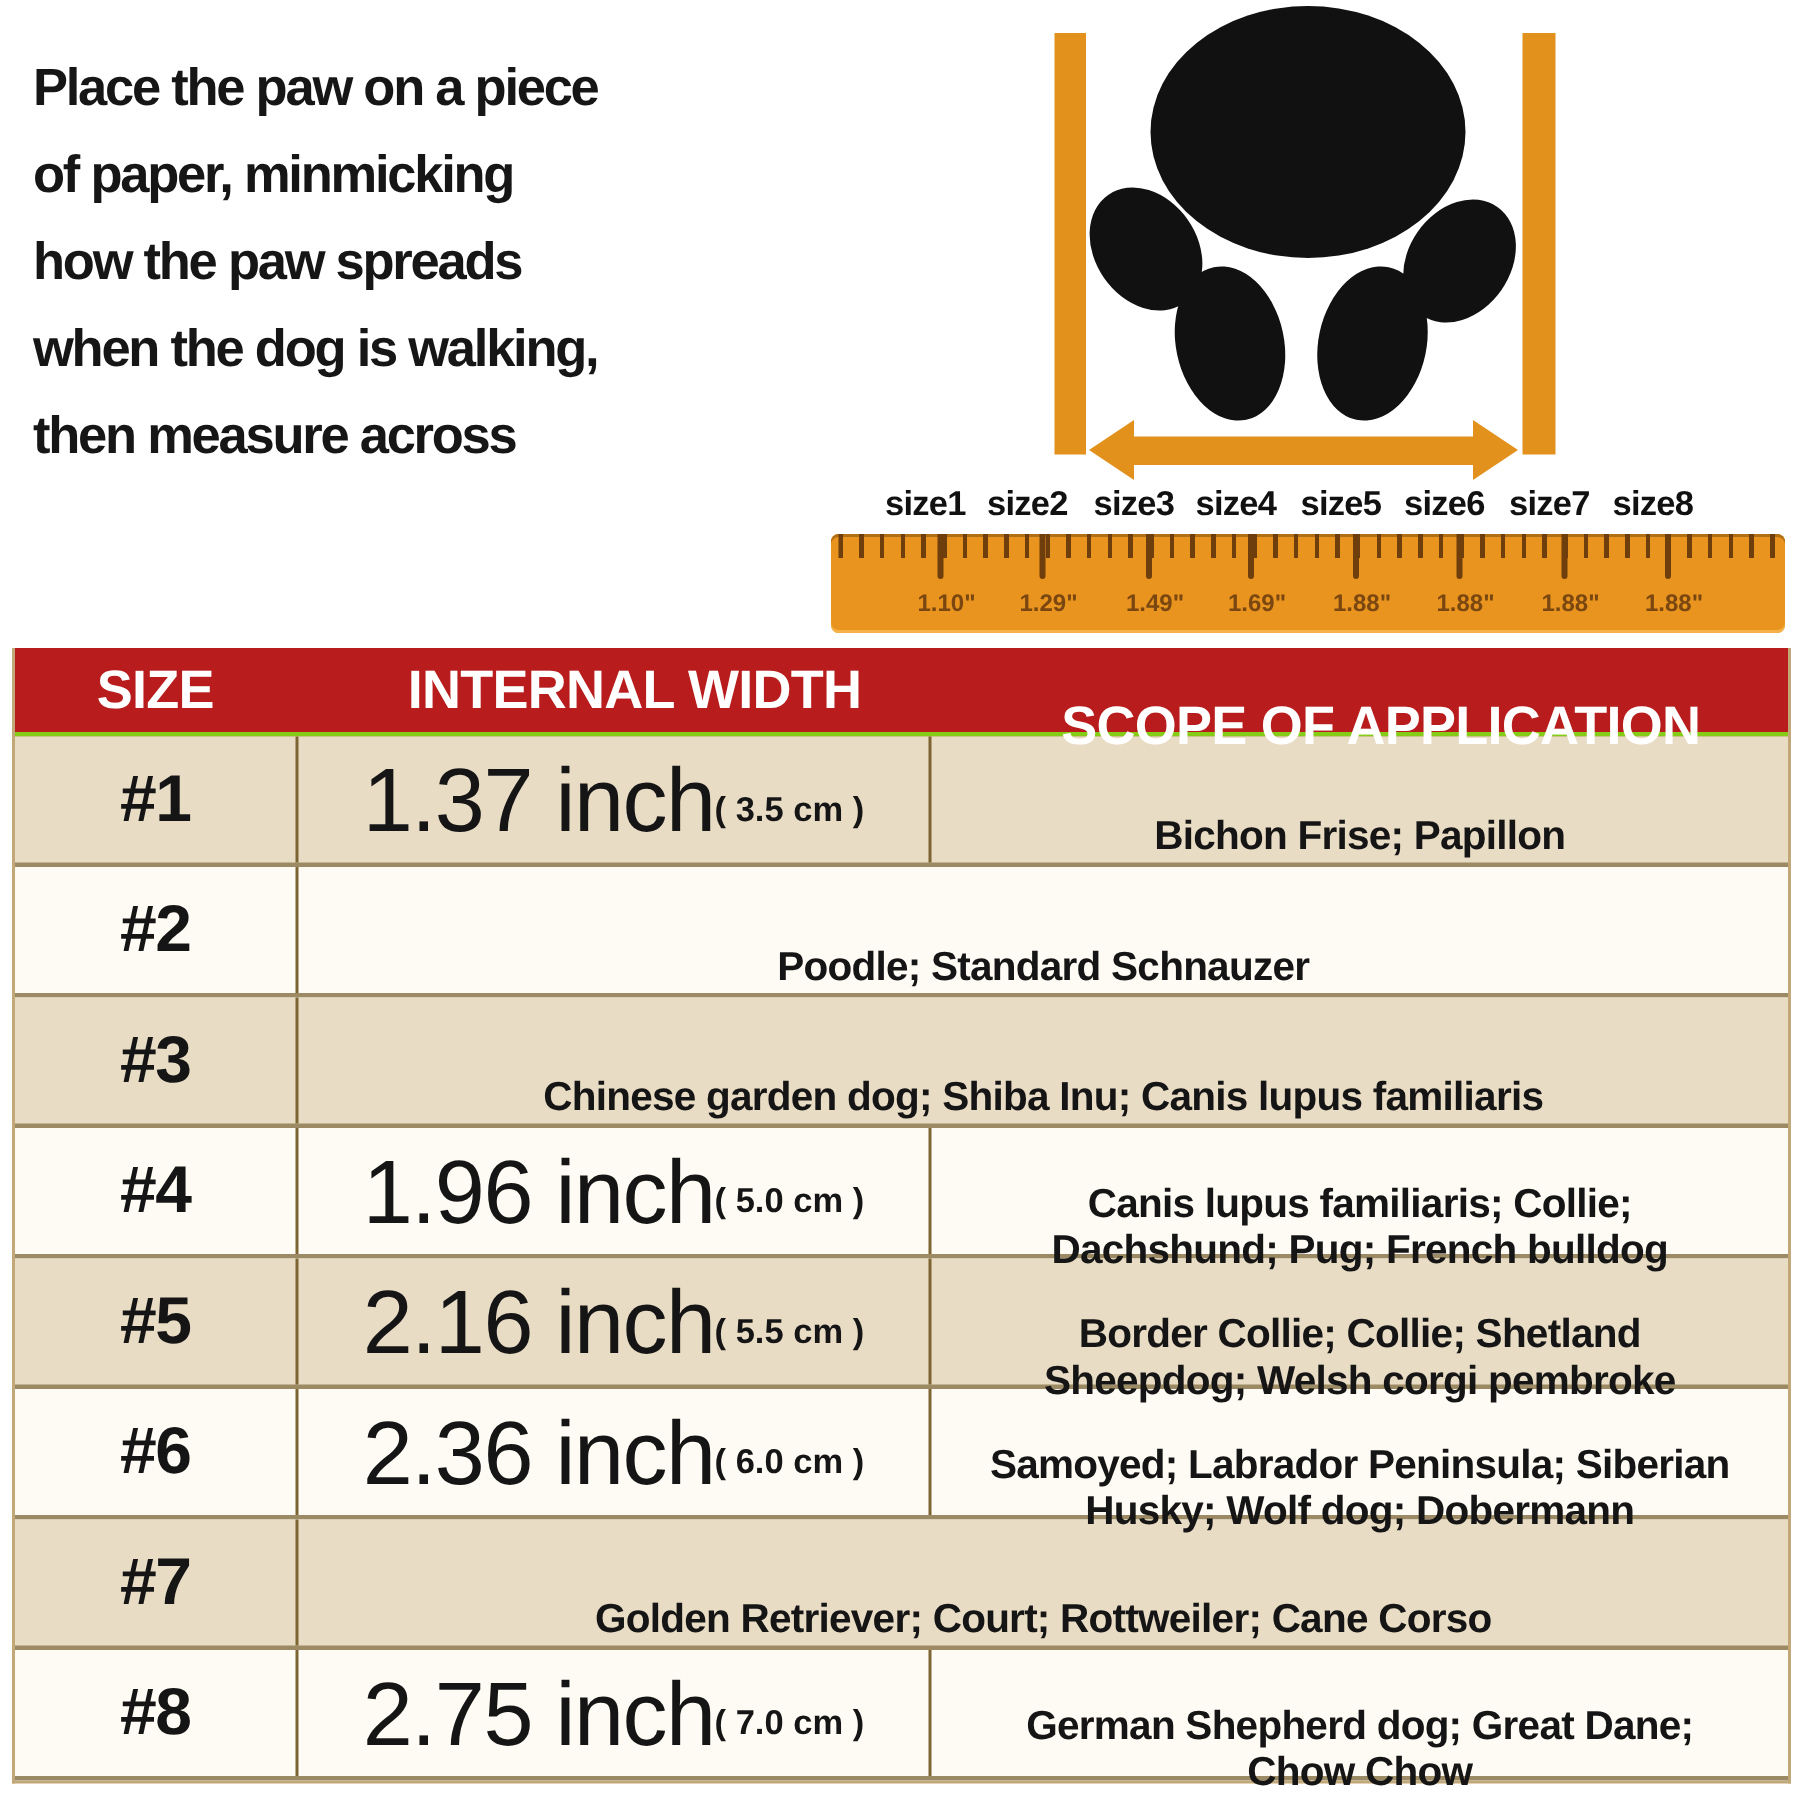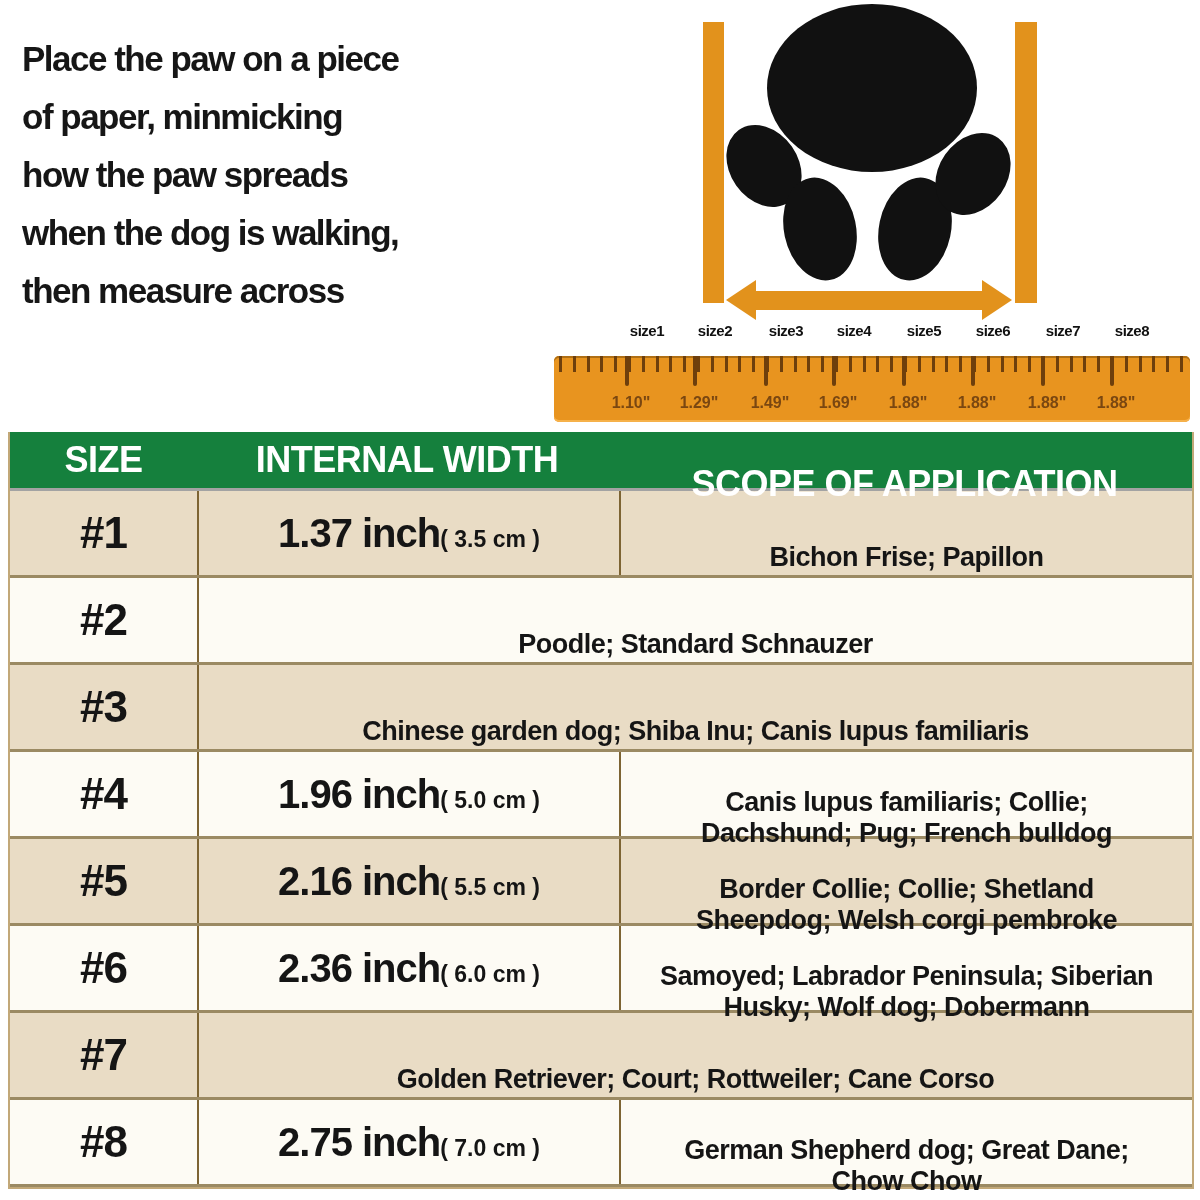--- a/index.html
+++ b/index.html
@@ -13,22 +13,22 @@
   .instructions{
     position:absolute;left:22px;top:30px;width:660px;
     font-size:35px;font-weight:800;line-height:58px;letter-spacing:-1.5px;
     color:#161616;
   }
   
   .paw-figure{position:absolute;left:690px;top:0px;width:360px;height:330px;}
   
   .ruler-wrap{position:absolute;left:554px;top:322px;width:636px;height:104px;}
   .ruler-size-label{
-    position:absolute;top:0;width:74px;text-align:right;
-    font-size:15px;font-weight:800;letter-spacing:-0.5px;color:#111;
+    position:absolute;top:0;width:74px;text-align:left;
+    font-size:23px;font-weight:800;letter-spacing:-0.5px;color:#111;
   }
   .ruler-body{
     position:absolute;left:0;top:34px;width:636px;height:66px;
     background:#E8941F;border-radius:5px;
     box-shadow:0 2px 0 #b06f14 inset, 0 -2px 0 #f6b14a inset;
   }
   .tick-strip{
     position:absolute;left:5px;right:5px;top:0;height:16px;
     background:repeating-linear-gradient(to right,#6E3F0C 0 3px,rgba(0,0,0,0) 3px 13.8px);
   }
@@ -38,41 +38,41 @@
   .ruler-value{
     position:absolute;top:38px;width:74px;text-align:center;
     font-size:16px;font-weight:700;color:#7A4711;
   }
   
   .size-table{
     position:absolute;left:8px;top:432px;width:1182px;
     border:2px solid #c2a878;border-top:none;background:#FDFBF5;
   }
   .thead{
-    display:flex;height:56px;background:#15803d;
-    border-bottom:3px solid #a3a3a3;align-items:center;
+    display:flex;height:56px;background:#b91c1c;
+    border-bottom:3px solid #84cc16;align-items:center;gap:16px;
   }
   .th{
     color:#ffffff;font-size:36px;font-weight:800;letter-spacing:-0.5px;
     text-align:center;
   }
   .col-size{width:187px;flex:none;}
   .col-width{width:420px;flex:none;}
   .col-scope{flex:1;margin-top:48px;}
   .trow{
     display:flex;height:84px;align-items:center;
     border-bottom:3px solid #9b8a63;
   }
   .trow:nth-child(odd){background:#FDFBF4;}
   .trow:nth-child(even){background:#E9DCC5;}
   .td{display:flex;align-items:center;justify-content:center;height:100%;}
   .td-size{font-size:44px;font-weight:800;letter-spacing:-1px;
     border-right:2px solid #7d6433;}
   .td-width{border-right:2px solid #7d6433;white-space:nowrap;}
-  .width-in{font-size:40px;font-weight:700;letter-spacing:-1px;text-align:right;}
+  .width-in{font-size:60px;font-weight:400;letter-spacing:-1px;text-align:right;}
   .width-cm{font-size:23px;font-weight:700;margin-left:0;padding-top:12px;}
   .td-scope{
     font-size:27px;font-weight:800;letter-spacing:-0.5px;line-height:31px;
     text-align:center;padding:0 30px;border-radius:10px;
   }
 </style>
 </head>
 <body>
 
 <div class="instructions">

